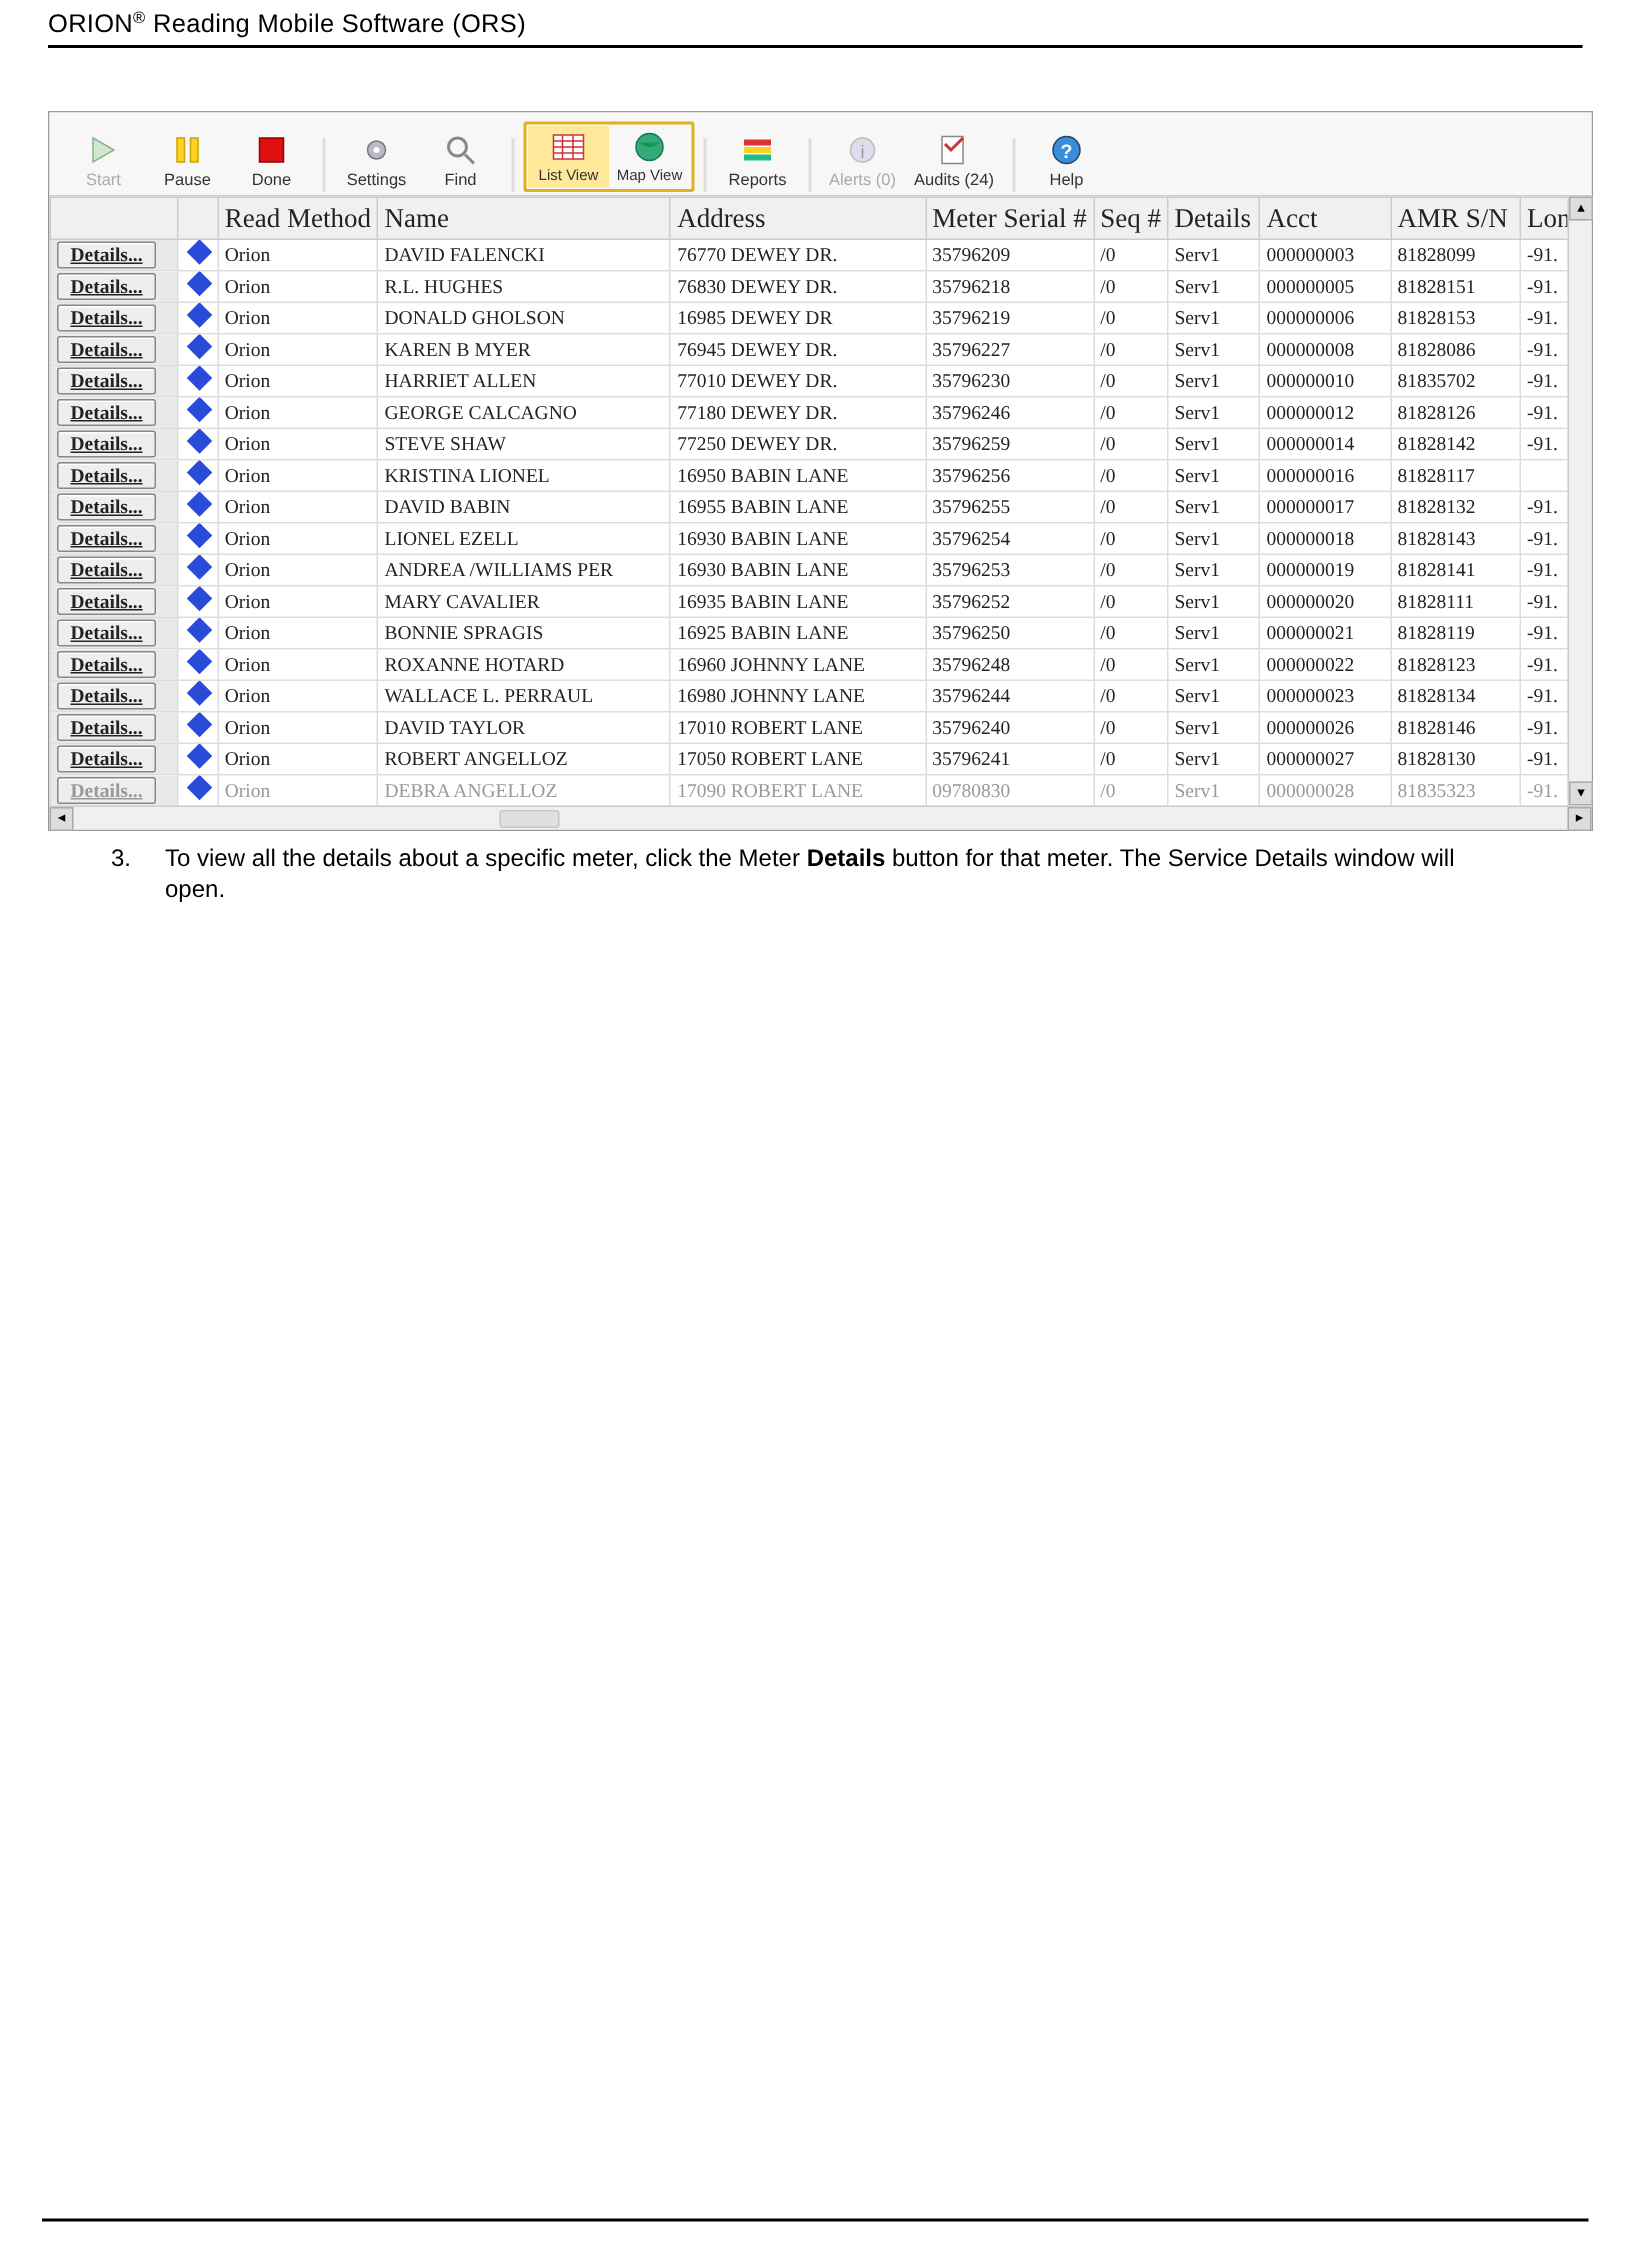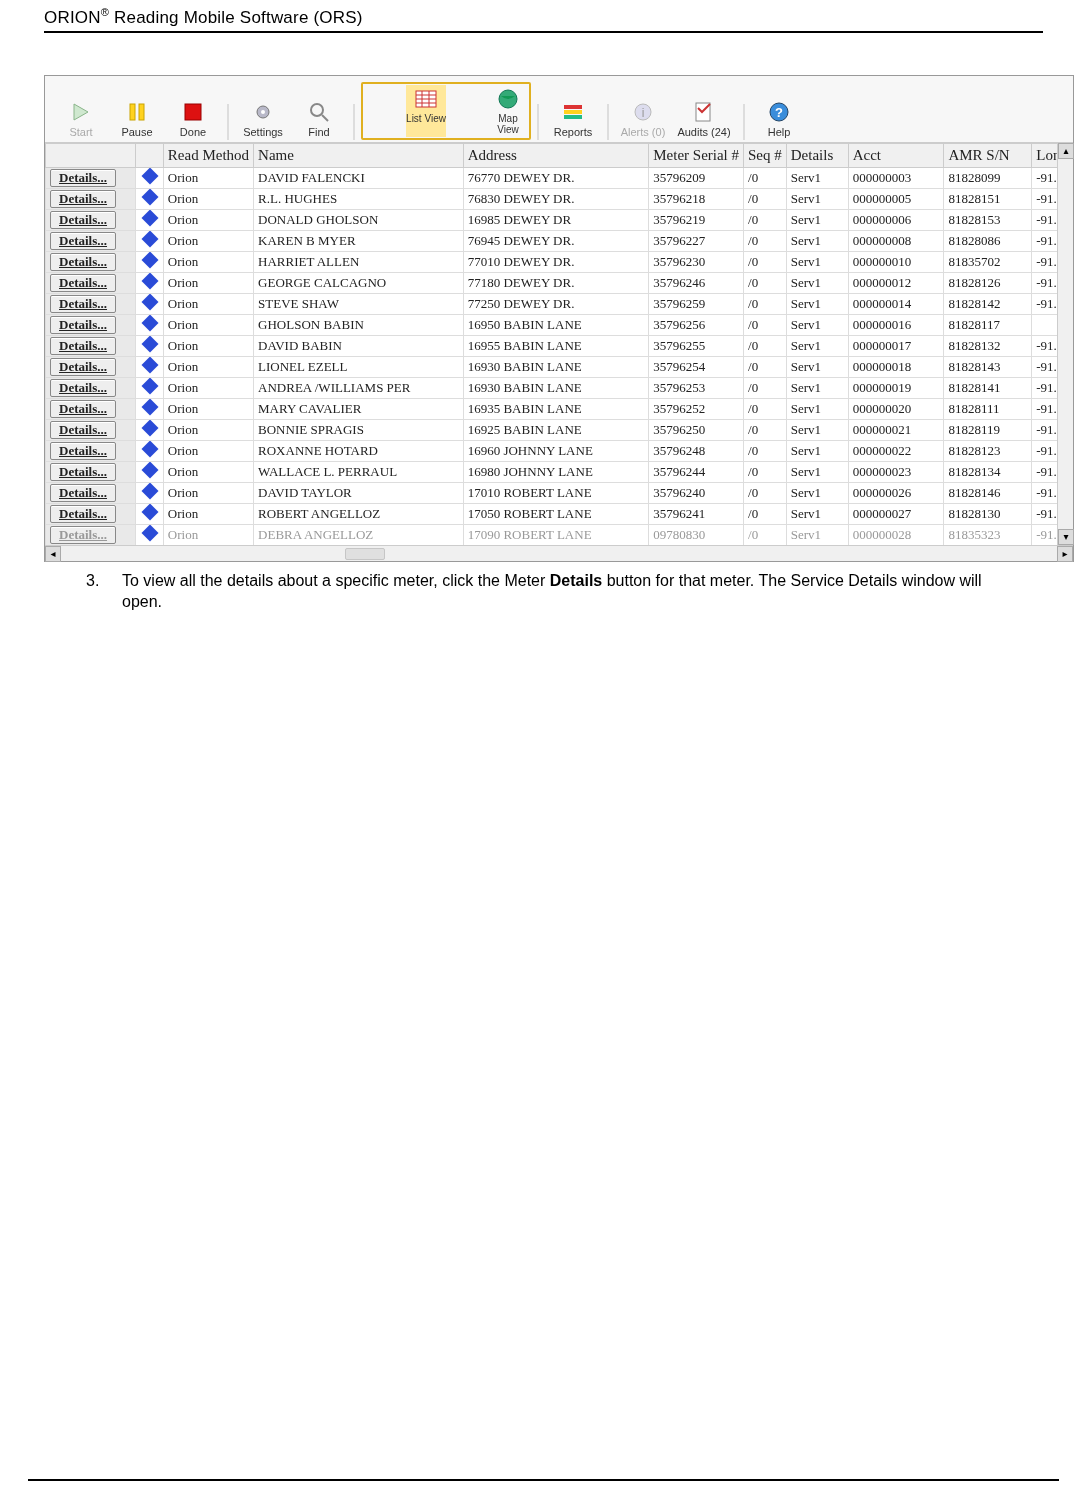--- a/index.html
+++ b/index.html
@@ -1,45 +1,45 @@
 <!DOCTYPE html>
 <html><head>
 <meta charset="utf-8">
 <style>
   * { box-sizing: border-box; margin: 0; padding: 0; }
   html, body { width: 1087px; height: 1509px; background: #fff; font-family: "Segoe UI", Arial, sans-serif; color: #000; }
-  .page { width: 1087px; height: 1509px; position: relative; padding: 0 44px; }
+  .page { width: 1087px; height: 1509px; position: relative; padding: 0 32px; }
   .header-title { font-size: 17px; padding: 6px 0 3px 0; letter-spacing: .2px; }
   .header-rule { border: none; border-top: 2px solid #000; margin-bottom: 42px; }
   .sup { font-size: .65em; vertical-align: super; }
 
   
   .shot { width: 1030px; margin: 0 auto; border: 1px solid #999; background: #fff; }
   .toolbar {
     display: flex; align-items: flex-end; padding: 6px 8px 2px 8px;
     border-bottom: 1px solid #ccc; background: #f7f7f7; gap: 0;
   }
   .tbtn {
     width: 56px; text-align: center; font-size: 11px; color: #333;
     display: flex; flex-direction: column; align-items: center; gap: 2px;
     padding: 2px 0;
   }
   .tbtn.wide { width: 66px; }
   .tbtn .ico { width: 28px; height: 24px; display: flex; justify-content: center; align-items: center; }
   .tbtn.disabled { color: #aaa; }
   .view-sel { border: 2px solid #e0b020; border-radius: 2px; padding: 1px; display: flex; }
-  .view-sel .tbtn { width: 40px; font-size: 10px; margin-left: 42px; }
+  .view-sel .tbtn { width: 54px; font-size: 10px; }
   .view-sel .tbtn.selected { background: #ffe89a; }
   .sep { width: 2px; height: 36px; background: #ddd; margin: 0 6px; }
 
   
   .grid-wrap { position: relative; }
   .grid { width: 100%; border-collapse: collapse; font-family: "Times New Roman", Georgia, serif; font-size: 13px; color: #222; }
   .grid th {
-    background: #f0f0f0; font-weight: normal; font-size: 15px; text-align: left;
+    background: #f0f0f0; font-weight: normal; font-size: 18px; text-align: left;
     border: 1px solid #ccc; padding: 3px 4px; white-space: nowrap;
   }
   .grid td {
     border: 1px solid #ddd; padding: 1px 4px; white-space: nowrap; overflow: hidden;
     height: 20px; background: #fff;
   }
   .grid tr.cutoff td { color: #999; border-bottom: none; }
   .details-btn {
     display: inline-block; font-family: "Times New Roman", serif; font-weight: bold;
     font-size: 13px; text-decoration: underline; background: #eee;
@@ -317,21 +317,21 @@
               <td>/0</td>
               <td>Serv1</td>
               <td>000000014</td>
               <td>81828142</td>
               <td>-91.</td>
             </tr>
             <tr>
               <td class="details-cell"><span class="details-btn">Details...</span></td>
               <td style="text-align:center"><span class="diamond"></span></td>
               <td>Orion</td>
-              <td>GHOLSON BABIN</td>
+              <td>KRISTINA LIONEL</td>
               <td>16950 BABIN LANE</td>
               <td>35796256</td>
               <td>/0</td>
               <td>Serv1</td>
               <td>000000016</td>
               <td>81828117</td>
               <td></td>
             </tr>
             <tr>
               <td class="details-cell"><span class="details-btn">Details...</span></td>

